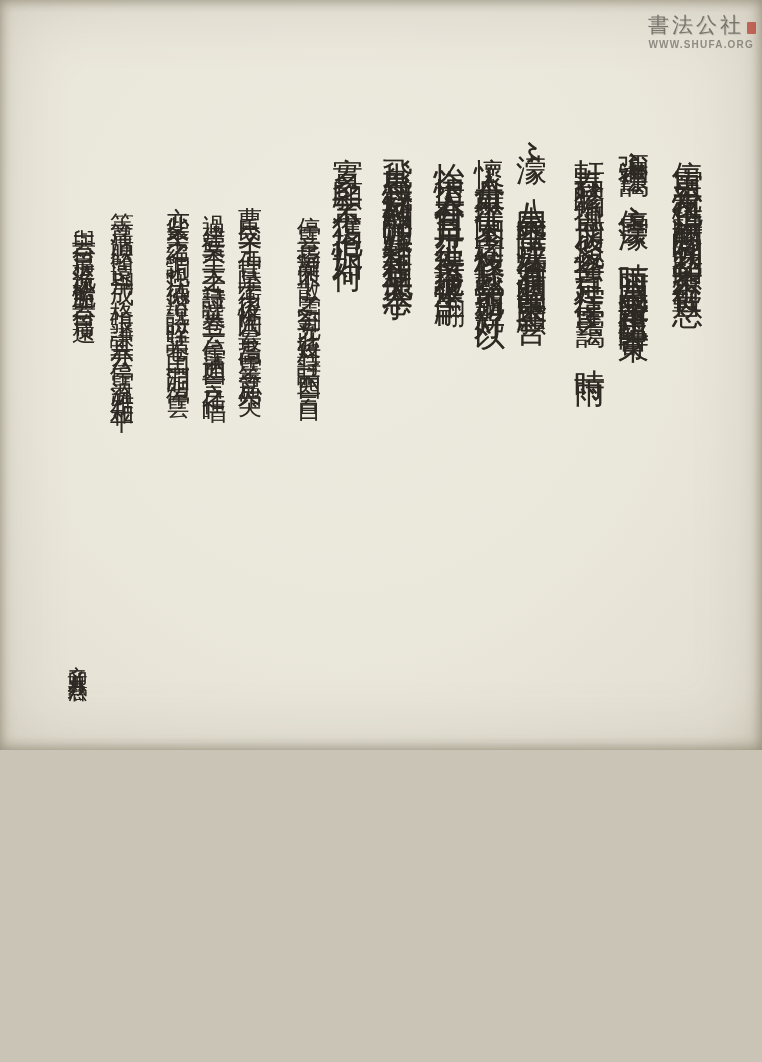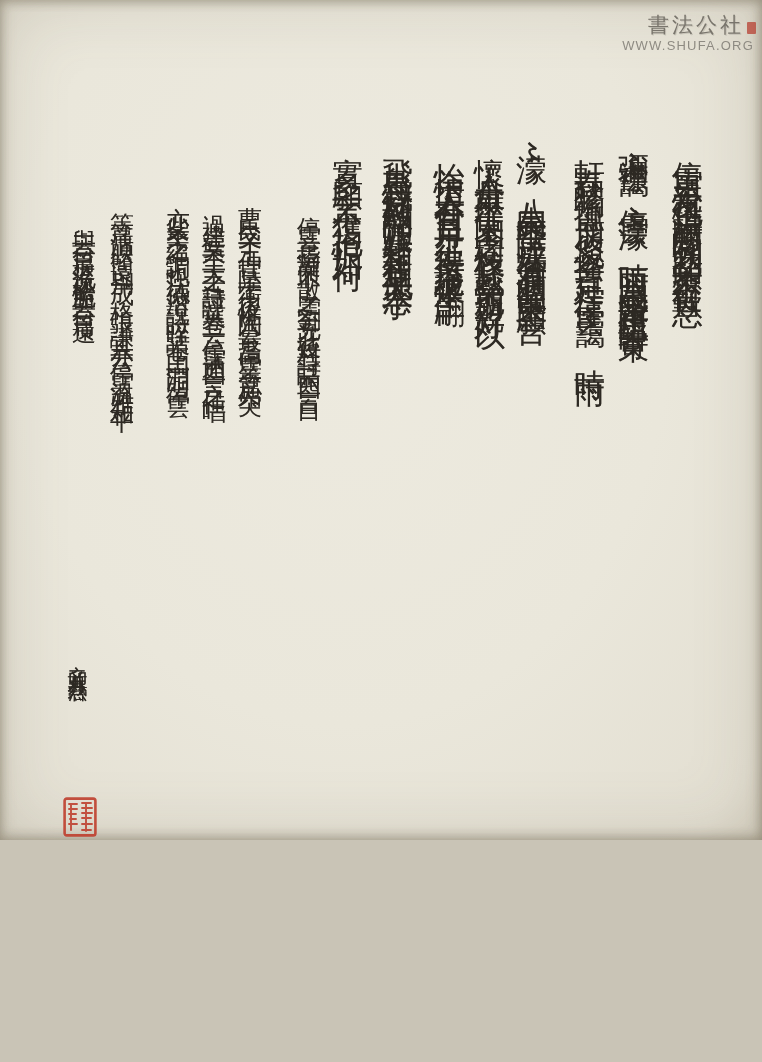--- a/index.html
+++ b/index.html
@@ -1,18 +1,18 @@
 <!DOCTYPE html>
 <html><head>
 <meta charset="utf-8">
 <style>
   html,body{margin:0;padding:0;background:#c9c4b6;}
   .page{
     position:relative;
-    width:762px;height:840px;
+    width:762px;height:750px;
     margin:0 auto;
     overflow:hidden;
     background:
       radial-gradient(ellipse at 45% 38%, #edeadf 0%, #eae7db 55%, #e3dfd2 92%, #dcd7c8 100%);
     box-shadow:
       inset 0 0 70px rgba(110,100,78,.20),
       inset 0 3px 10px rgba(95,85,62,.22),
       inset 0 -4px 12px rgba(95,85,62,.24),
       inset -5px 0 14px rgba(95,85,62,.14),
       inset 5px 0 14px rgba(95,85,62,.10);
@@ -40,22 +40,22 @@
   .wm-logo{
     font-size:21px;color:#6e6a62;letter-spacing:3px;
     font-family:"Liberation Serif","DejaVu Serif",serif;
     text-shadow:1px 1px 0 rgba(110,106,98,.25);
   }
   .wm-seal{
     display:inline-block;width:9px;height:12px;margin-left:3px;
     background:#b53a2c;border-radius:1px;vertical-align:middle;opacity:.8;
   }
   .wm-url{
-    font-size:13px;color:#85827a;letter-spacing:1.2px;margin-top:2px;padding-right:2px;
-    font-family:"Liberation Sans","DejaVu Sans",sans-serif;font-weight:normal;
+    font-size:10px;color:#85827a;letter-spacing:1.2px;margin-top:2px;padding-right:2px;
+    font-family:"Liberation Sans","DejaVu Sans",sans-serif;font-weight:bold;
   }
   .artist-seal{position:absolute;left:63px;top:797px;width:34px;height:40px;}
 </style>
 </head>
 <body>
 
 <div class="page">
 
   <div class="watermark">
     <div class="wm-top">

